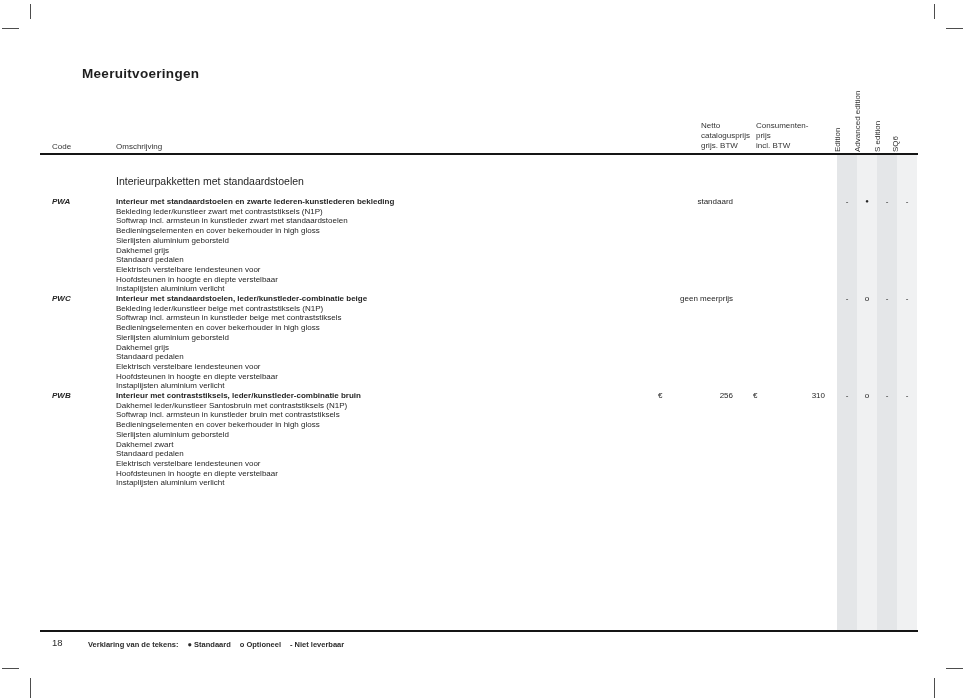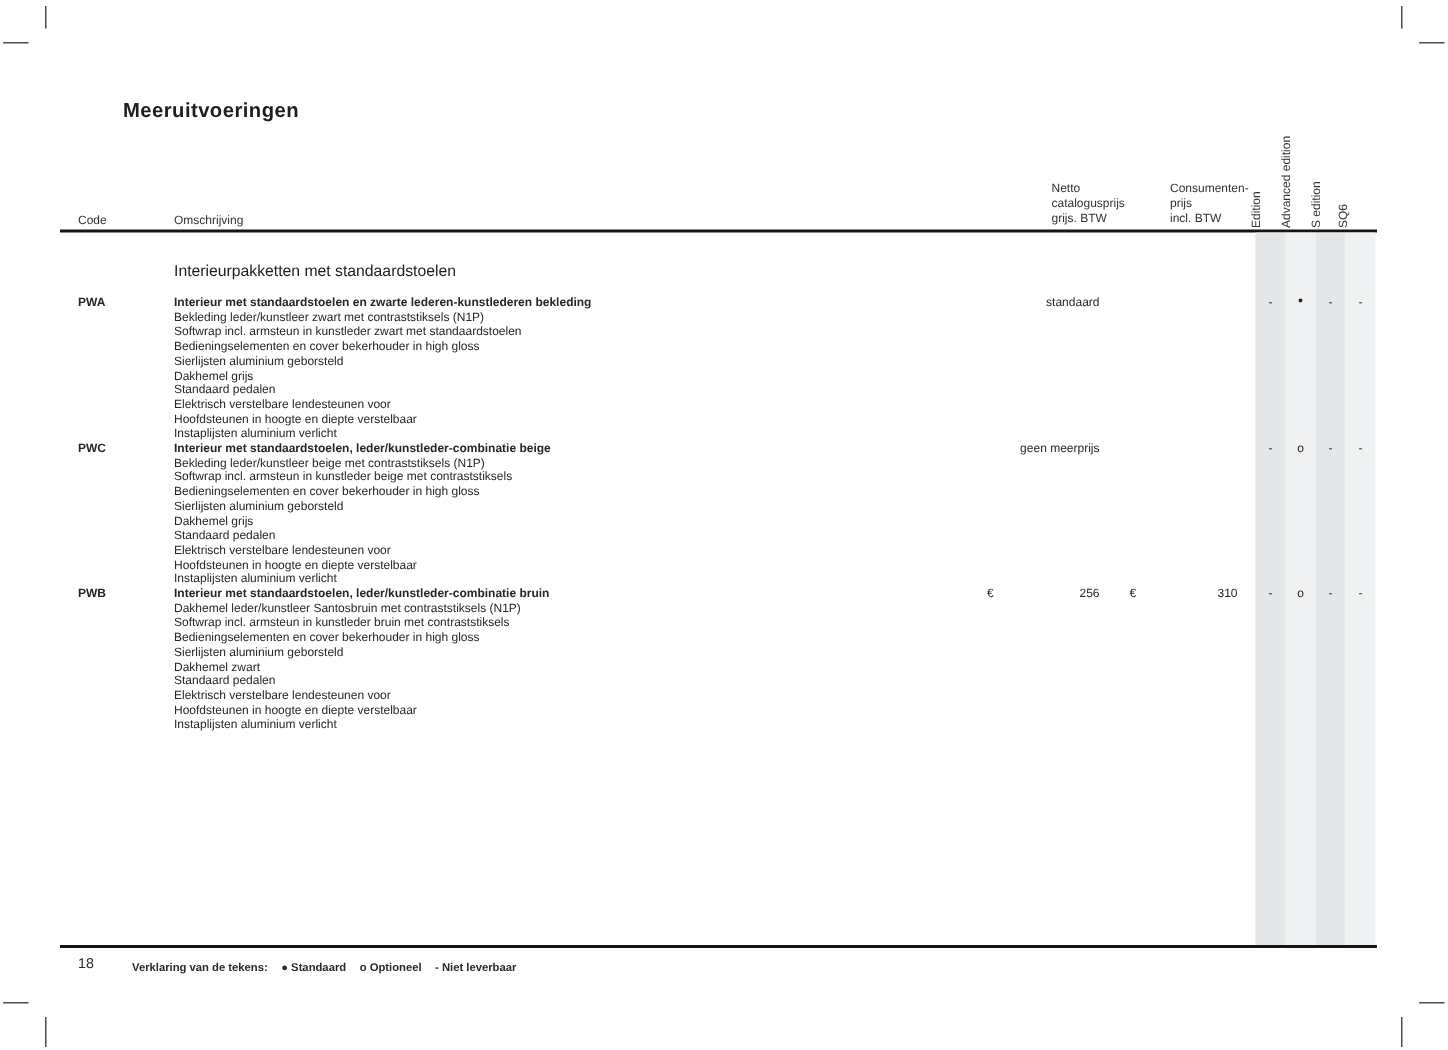--- a/index.html
+++ b/index.html
@@ -18,35 +18,35 @@
   .crop.br-h { left:946px;top:668px;width:17px; height:1px;  }
   .crop.br-v { left:934px;top:678px;width:1px;  height:20px; }
 
   .title { position:absolute; left:52px; top:66px; font-size:13.5px; font-weight:bold; letter-spacing:0.3px; color:#1e1e1e;padding-left:30px; }
 
   .colhead { position:absolute; top:142px; font-size:8px; color:#333; }
   .colhead.code { left:52px; }
   .colhead.desc { left:116px; }
   .price-head { position:absolute; top:121px; font-size:8px; line-height:10px; color:#333; }
   .price-head.net  { left:663px;margin-left:38px; }
-  .price-head.cons { left:756px;margin-left:24px; }
+  .price-head.cons { left:756px; }
   .rot { position:absolute; top:143px; height:9px; line-height:9px; font-size:8px; color:#333;
          transform:rotate(-90deg); transform-origin:left bottom; white-space:nowrap; }
   .rot.r0 { left:842px; } .rot.r1 { left:862px; } .rot.r2 { left:882px; } .rot.r3 { left:900px; }
 
   .rule { position:absolute; left:40px; width:878px; height:2px; background:#151515; }
   .rule.top { top:153px; } .rule.bottom { top:630px; }
 
   .stripe { position:absolute; top:155px; height:475px; width:20px; }
   .stripe.s0 { left:837px; } .stripe.s1 { left:857px; } .stripe.s2 { left:877px; } .stripe.s3 { left:897px; }
 
   .section-heading { position:absolute; left:116px; top:175px; font-size:10.5px; font-weight:normal; color:#1e1e1e;text-align:center; }
 
   .row-block { position:absolute; left:0; width:965px; height:97px; font-size:8px; line-height:9.7px; }
-  .row-code  { position:absolute; left:52px; top:0; font-weight:bold; }
+  .row-code  { position:absolute; left:52px; top:0; font-weight:bold;font-style:italic; }
   .row-desc  { position:absolute; left:116px; top:0; white-space:nowrap; }
   .row-desc .t { font-weight:bold;text-align:center; }
   .price { position:absolute; top:0; display:flex; }
   .price.net  { left:658px; width:75px; }
   .price.cons { left:753px; width:72px; }
   .price .amt { margin-left:auto; }
   .sym { position:absolute; top:0; width:20px; text-align:center; }
   .sym.c0 { left:837px; } .sym.c1 { left:857px; } .sym.c2 { left:877px; } .sym.c3 { left:897px; }
   .sym.dot { font-size:6px; }
 
@@ -149,21 +149,21 @@
           <span class="amt"></span>
         </div>
         <div class="sym c0">-</div>
         <div class="sym c1">o</div>
         <div class="sym c2">-</div>
         <div class="sym c3">-</div>
       </div>
       <div class="row-block" style="top: 391px;">
         <div class="row-code">PWB</div>
         <div class="row-desc">
-          <div class="t">Interieur met standaardstoelen, leder/kunstleder-combinatie bruin</div>
+          <div class="t">Interieur met contraststiksels, leder/kunstleder-combinatie bruin</div>
           <div>Dakhemel leder/kunstleer Santosbruin met contraststiksels  (N1P)</div>
           <div>Softwrap incl. armsteun in kunstleder bruin met contraststiksels</div>
           <div>Bedieningselementen en cover bekerhouder in high gloss</div>
           <div>Sierlijsten aluminium geborsteld</div>
           <div>Dakhemel zwart</div>
           <div>Standaard pedalen</div>
           <div>Elektrisch verstelbare lendesteunen voor</div>
           <div>Hoofdsteunen in hoogte en diepte verstelbaar</div>
           <div>Instaplijsten aluminium verlicht</div>
         </div>

